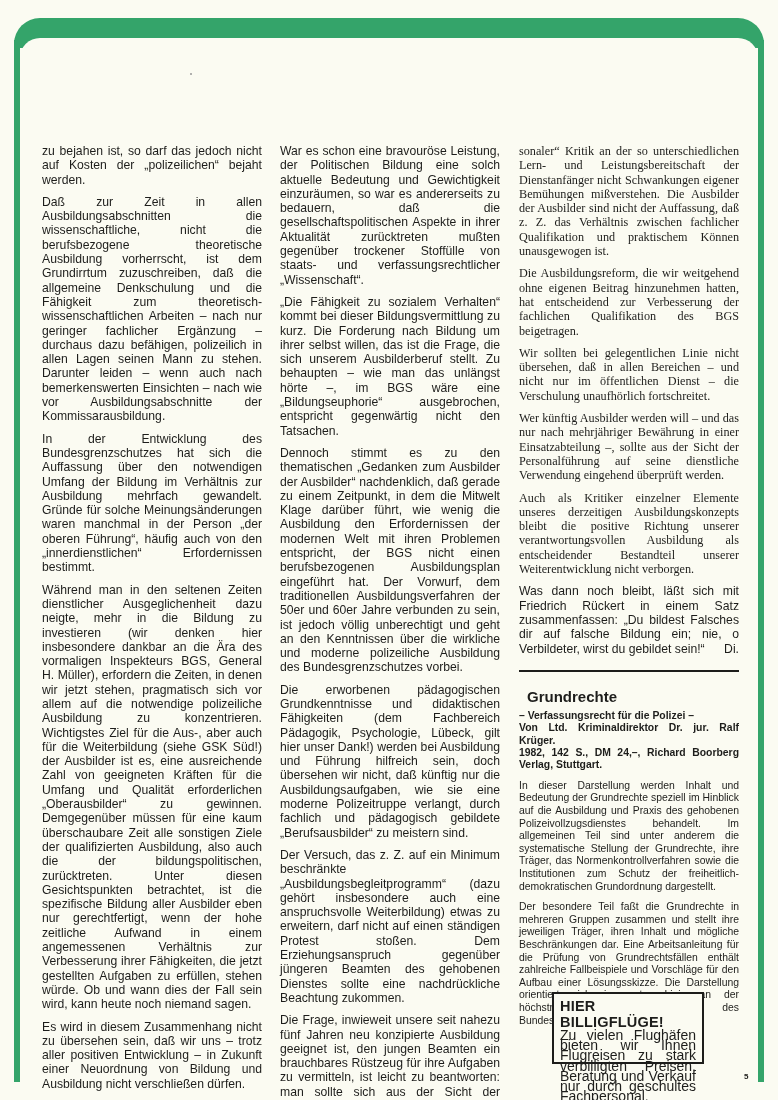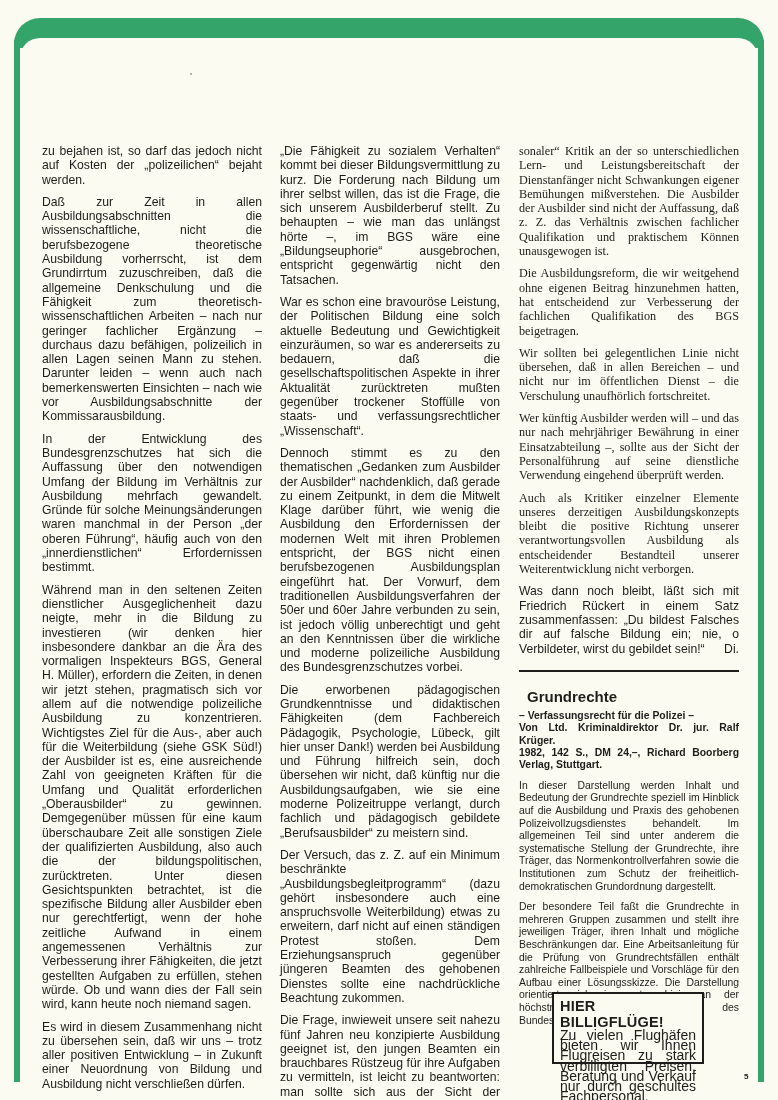--- a/index.html
+++ b/index.html
@@ -65,22 +65,22 @@
 <div class="col col1">
   <p>zu bejahen ist, so darf das jedoch nicht auf Kosten der „polizeilichen“ bejaht werden.</p>
   <p>Daß zur Zeit in allen Ausbildungsabschnitten die wissenschaftliche, nicht die berufsbezogene theoretische Ausbildung vorherrscht, ist dem Grundirrtum zuzuschreiben, daß die allgemeine Denkschulung und die Fähigkeit zum theoretisch-wissenschaftlichen Arbeiten – nach nur geringer fachlicher Ergänzung – durchaus dazu befähigen, polizeilich in allen Lagen seinen Mann zu stehen. Darunter leiden – wenn auch nach bemerkenswerten Einsichten – nach wie vor Ausbildungsabschnitte der Kommissarausbildung.</p>
   <p>In der Entwicklung des Bundesgrenzschutzes hat sich die Auffassung über den notwendigen Umfang der Bildung im Verhältnis zur Ausbildung mehrfach gewandelt. Gründe für solche Meinungsänderungen waren manchmal in der Person „der oberen Führung“, häufig auch von den „innerdienstlichen“ Erfordernissen bestimmt.</p>
   <p>Während man in den seltenen Zeiten dienstlicher Ausgeglichenheit dazu neigte, mehr in die Bildung zu investieren (wir denken hier insbesondere dankbar an die Ära des vormaligen Inspekteurs BGS, General H. Müller), erfordern die Zeiten, in denen wir jetzt stehen, pragmatisch sich vor allem auf die notwendige polizeiliche Ausbildung zu konzentrieren. Wichtigstes Ziel für die Aus-, aber auch für die Weiterbildung (siehe GSK Süd!) der Ausbilder ist es, eine ausreichende Zahl von geeigneten Kräften für die Umfang und Qualität erforderlichen „Oberausbilder“ zu gewinnen. Demgegenüber müssen für eine kaum überschaubare Zeit alle sonstigen Ziele der qualifizierten Ausbildung, also auch die der bildungspolitischen, zurücktreten. Unter diesen Gesichtspunkten betrachtet, ist die spezifische Bildung aller Ausbilder eben nur gerechtfertigt, wenn der hohe zeitliche Aufwand in einem angemessenen Verhältnis zur Verbesserung ihrer Fähigkeiten, die jetzt gestellten Aufgaben zu erfüllen, stehen würde. Ob und wann dies der Fall sein wird, kann heute noch niemand sagen.</p>
   <p>Es wird in diesem Zusammenhang nicht zu übersehen sein, daß wir uns – trotz aller positiven Entwicklung – in Zukunft einer Neuordnung von Bildung und Ausbildung nicht verschließen dürfen.</p>
   <p>Es ist dem Bundesgrenzschutz – und das ist schon deshalb keine Kritik, weil das anderen Behörden auch nicht oder z. T. nicht gelang – nicht machbar gewesen, sich den Bildungsreformen gegenüber deutlich zu machen. Dieser Entwicklung stand man teils skeptisch, häufig aber auch ratlos gegenüber, abgesehen von den berechtigten Einwänden des finanziellen und zeitlichen Aufwandes.</p>
 </div>
 
 <div class="col col2">
+  <p>War es schon eine bravouröse Leistung, der Politischen Bildung eine solch aktuelle Bedeutung und Gewichtigkeit einzuräumen, so war es andererseits zu bedauern, daß die gesellschaftspolitischen Aspekte in ihrer Aktualität zurücktreten mußten gegenüber trockener Stoffülle von staats- und verfassungsrechtlicher „Wissenschaft“.</p>
   <p>„Die Fähigkeit zu sozialem Verhalten“ kommt bei dieser Bildungsvermittlung zu kurz. Die Forderung nach Bildung um ihrer selbst willen, das ist die Frage, die sich unserem Ausbilderberuf stellt. Zu behaupten – wie man das unlängst hörte –, im BGS wäre eine „Bildungseuphorie“ ausgebrochen, entspricht gegenwärtig nicht den Tatsachen.</p>
-  <p>War es schon eine bravouröse Leistung, der Politischen Bildung eine solch aktuelle Bedeutung und Gewichtigkeit einzuräumen, so war es andererseits zu bedauern, daß die gesellschaftspolitischen Aspekte in ihrer Aktualität zurücktreten mußten gegenüber trockener Stoffülle von staats- und verfassungsrechtlicher „Wissenschaft“.</p>
   <p>Dennoch stimmt es zu den thematischen „Gedanken zum Ausbilder der Ausbilder“ nachdenklich, daß gerade zu einem Zeitpunkt, in dem die Mitwelt Klage darüber führt, wie wenig die Ausbildung den Erfordernissen der modernen Welt mit ihren Problemen entspricht, der BGS nicht einen berufsbezogenen Ausbildungsplan eingeführt hat. Der Vorwurf, dem traditionellen Ausbildungsverfahren der 50er und 60er Jahre verbunden zu sein, ist jedoch völlig unberechtigt und geht an den Kenntnissen über die wirkliche und moderne polizeiliche Ausbildung des Bundesgrenzschutzes vorbei.</p>
   <p>Die erworbenen pädagogischen Grundkenntnisse und didaktischen Fähigkeiten (dem Fachbereich Pädagogik, Psychologie, Lübeck, gilt hier unser Dank!) werden bei Ausbildung und Führung hilfreich sein, doch übersehen wir nicht, daß künftig nur die Ausbildungsaufgaben, wie sie eine moderne Polizeitruppe verlangt, durch fachlich und pädagogisch gebildete „Berufsausbilder“ zu meistern sind.</p>
   <p>Der Versuch, das z. Z. auf ein Minimum beschränkte „Ausbildungsbegleitprogramm“ (dazu gehört insbesondere auch eine anspruchsvolle Weiterbildung) etwas zu erweitern, darf nicht auf einen ständigen Protest stoßen. Dem Erziehungsanspruch gegenüber jüngeren Beamten des gehobenen Dienstes sollte eine nachdrückliche Beachtung zukommen.</p>
   <p>Die Frage, inwieweit unsere seit nahezu fünf Jahren neu konzipierte Ausbildung geeignet ist, den jungen Beamten ein brauchbares Rüstzeug für ihre Aufgaben zu vermitteln, ist leicht zu beantworten: man sollte sich aus der Sicht der Ausbilder zunehmend eine „seelische Robustheit“ anerziehen, um gegenüber den Verunsicherungen aller Art gewappnet zu sein und zum anderen der Überbewertung von „sai-</p>
 </div>
 
 <div class="col col3">
   <p class="tight">sonaler“ Kritik an der so unterschiedlichen Lern- und Leistungsbereitschaft der Dienstanfänger nicht Schwankungen eigener Bemühungen mißverstehen. Die Ausbilder der Ausbilder sind nicht der Auffassung, daß z. Z. das Verhältnis zwischen fachlicher Qualifikation und praktischem Können unausgewogen ist.</p>
   <p class="tight">Die Ausbildungsreform, die wir weitgehend ohne eigenen Beitrag hinzunehmen hatten, hat entscheidend zur Verbesserung der fachlichen Qualifikation des BGS beigetragen.</p>
   <p class="tight">Wir sollten bei gelegentlichen Linie nicht übersehen, daß in allen Bereichen – und nicht nur im öffentlichen Dienst – die Verschulung unaufhörlich fortschreitet.</p>

